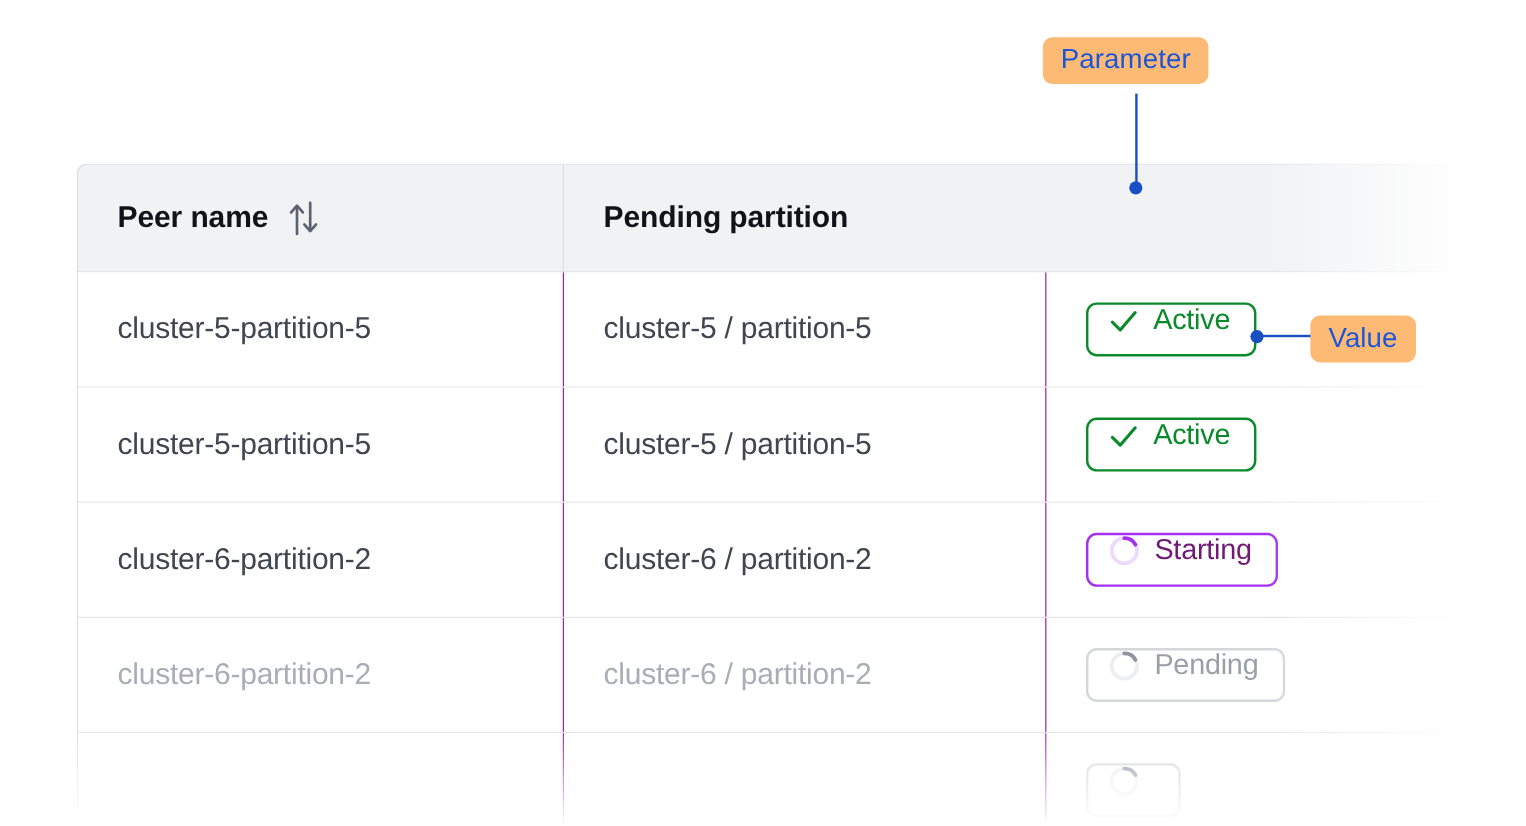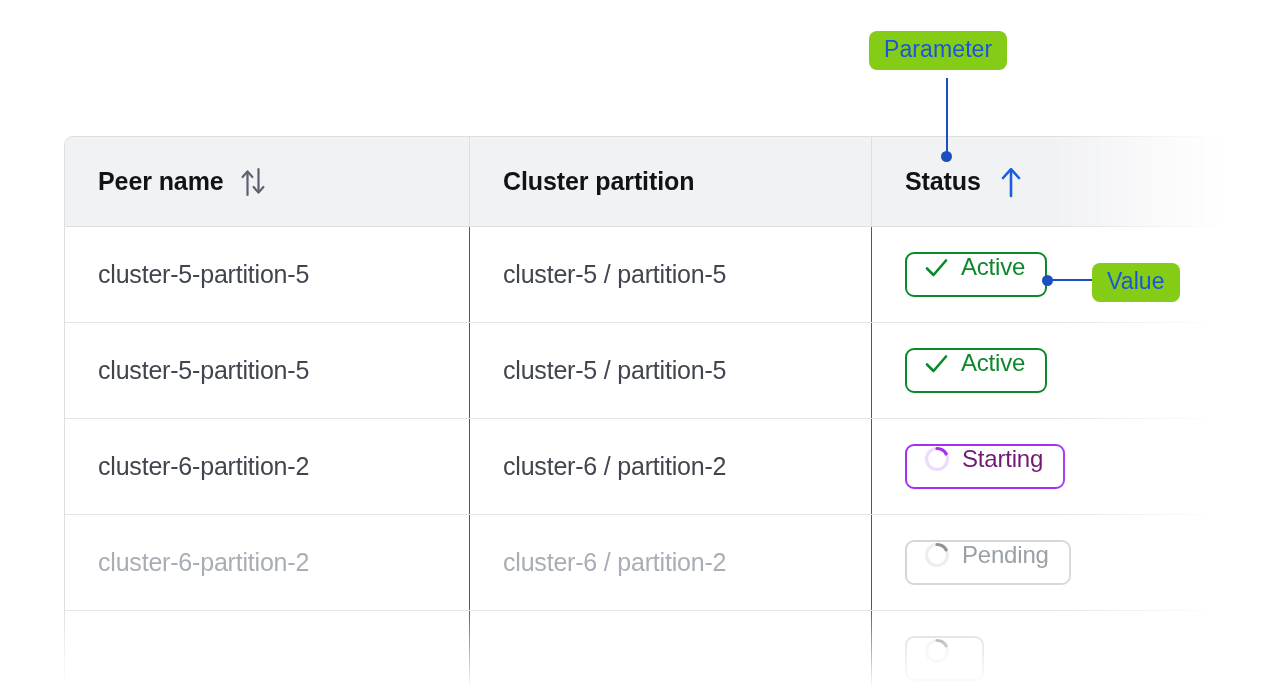--- a/index.html
+++ b/index.html
@@ -11,21 +11,21 @@
     height: 688px;
     background: #ffffff;
     font-family: "Liberation Sans", sans-serif;
     overflow: hidden;
     position: relative;
   }
 
   
   .callout-badge {
     position: absolute;
-    background: #84cc16;
+    background: #fdba74;
     color: #1a56db;
     font-size: 23px;
     font-weight: 400;
     border-radius: 8px;
     padding: 7px 15px 9px 15px;
     white-space: nowrap;
     line-height: 1;
     letter-spacing: 0.1px;
   }
   #callout-parameter { left: 869px; top: 31px; }
@@ -151,32 +151,23 @@
           <svg width="26" height="30" viewBox="0 0 26 30" fill="none">
             <path d="M7.5 28 V5" stroke="#5c6170" stroke-width="2.2" stroke-linecap="round"></path>
             <path d="M2.6 10 L7.5 4.4 L12.4 10" stroke="#5c6170" stroke-width="2.2" stroke-linecap="round" stroke-linejoin="round"></path>
             <path d="M18.5 2 V25" stroke="#5c6170" stroke-width="2.2" stroke-linecap="round"></path>
             <path d="M13.6 20 L18.5 25.6 L23.4 20" stroke="#5c6170" stroke-width="2.2" stroke-linecap="round" stroke-linejoin="round"></path>
           </svg>
         </span>
       </div>
 
       <div class="th col-2">
-        <span>Cluster partition</span>
-      </div>
-
-      <div class="th col-3">
-        <span>Status</span>
-        <span class="sort-icon">
-          <svg width="28" height="32" viewBox="0 0 28 32" fill="none">
-            <path d="M14 30 V4" stroke="#1a5fe0" stroke-width="2.6" stroke-linecap="round"></path>
-            <path d="M6 12 L14 3.2 L22 12" stroke="#1a5fe0" stroke-width="2.6" stroke-linecap="round" stroke-linejoin="round"></path>
-          </svg>
-        </span>
-      </div>
+        <span>Pending partition</span>
+      </div>
+
 
     </div>
 
     <div class="tbody">
 
       <div class="tr">
         <div class="td col-1">cluster-5-partition-5</div>
         <div class="td col-2">cluster-5 / partition-5</div>
         <div class="td col-3">
           <span class="pill active">

